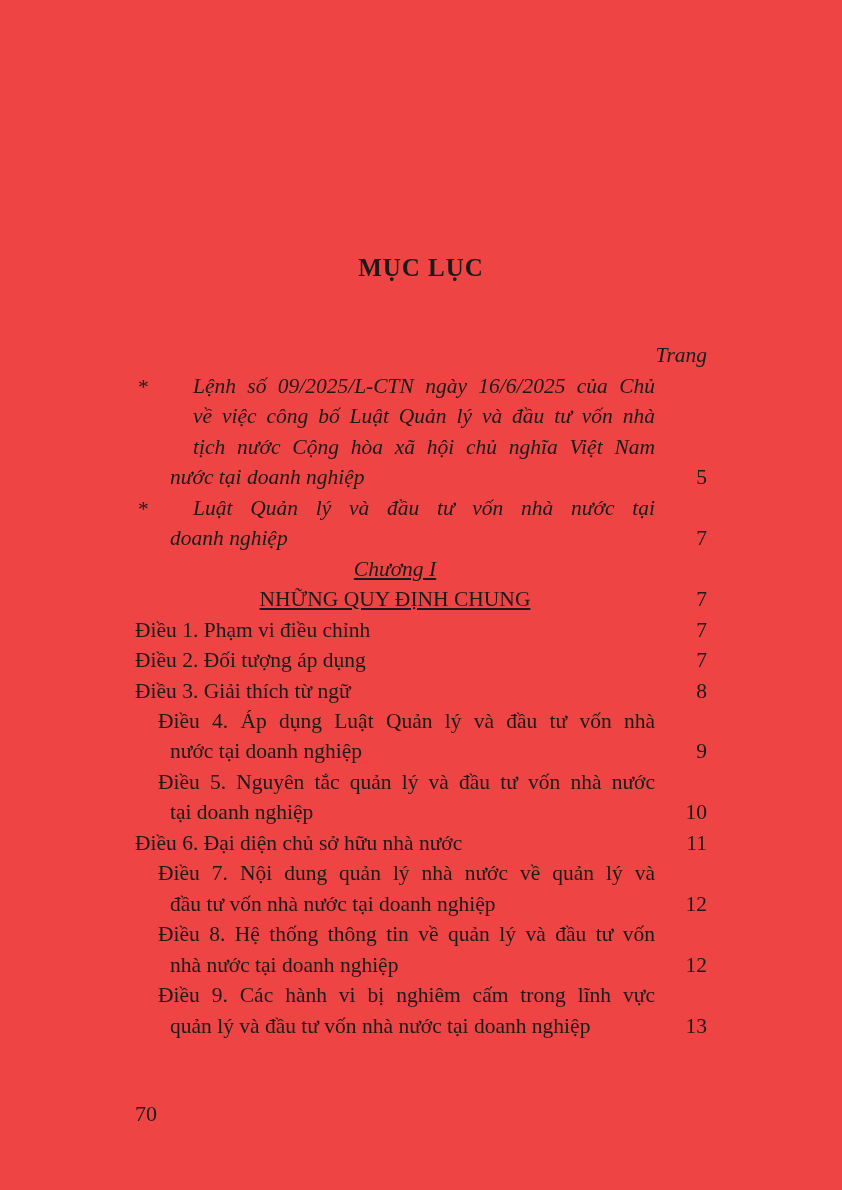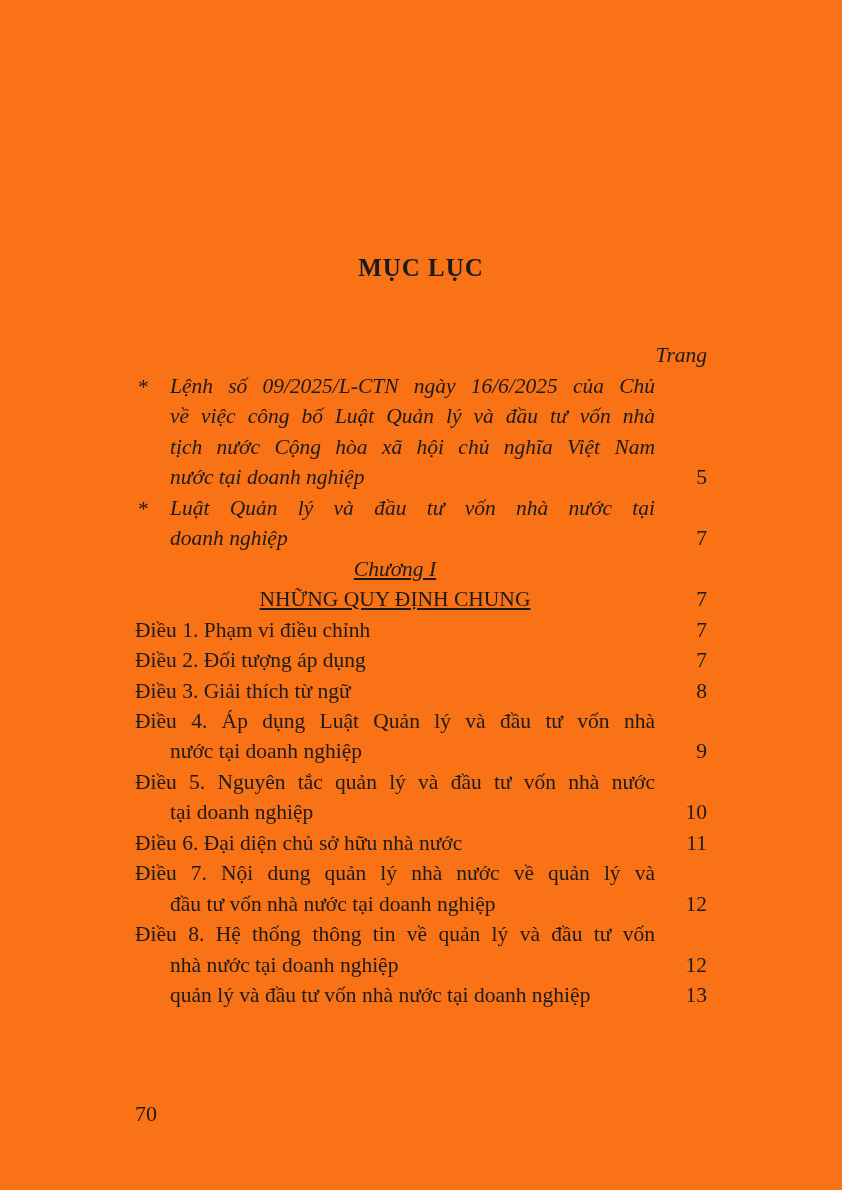--- a/index.html
+++ b/index.html
@@ -1,21 +1,21 @@
 <!DOCTYPE html>
 <html><head>
 <meta charset="utf-8">
 <style>
   html, body { margin: 0; padding: 0; background: #e8e8e8; }
   .page {
     position: relative;
     width: 842px;
     height: 1190px;
     margin: 0 auto;
-    background: #f97316;
+    background: #ef4444;
     color: #1b1b1b;
     font-family: "Liberation Serif", "DejaVu Serif", serif;
     font-size: 21.5px;
     overflow: hidden;
   }
   .doc-title {
     position: absolute;
     top: 251px;
     left: 0;
     right: 0;
@@ -39,21 +39,21 @@
     top: 371px;
     left: 135px;
     right: 135px;
   }
   .toc-line {
     position: relative;
     display: flex;
     line-height: 30.45px;
   }
   .lt { flex: 1 1 auto; min-width: 0; }
-  .lt.just { text-align: justify; text-align-last: justify; }
+  .lt.just { text-align: justify; text-align-last: justify; margin-left: 23px; }
   .lt.indent { padding-left: 35px; }
   .lt.italic { font-style: italic; }
   .lt.center { text-align: center; text-align-last: center; text-decoration: underline; }
   .marker {
     position: absolute;
     left: 2px;
     top: 1px;
     font-style: italic;
   }
   .pg { flex: 0 0 52px; text-align: right; }
@@ -148,18 +148,22 @@
       </div>
       <div class="toc-line">
         <div class="lt just">Điều 8. Hệ thống thông tin về quản lý và đầu tư vốn</div>
         <span class="pg"></span>
       </div>
       <div class="toc-line">
         <div class="lt indent">nhà nước tại doanh nghiệp</div>
         <span class="pg">12</span>
       </div>
       <div class="toc-line">
+        <div class="lt just">Điều 9. Các hành vi bị nghiêm cấm trong lĩnh vực</div>
+        <span class="pg"></span>
+      </div>
+      <div class="toc-line">
         <div class="lt indent">quản lý và đầu tư vốn nhà nước tại doanh nghiệp</div>
         <span class="pg">13</span>
       </div>
     </div>
   <div class="folio">70</div>
 </div>
 
 </body></html>

